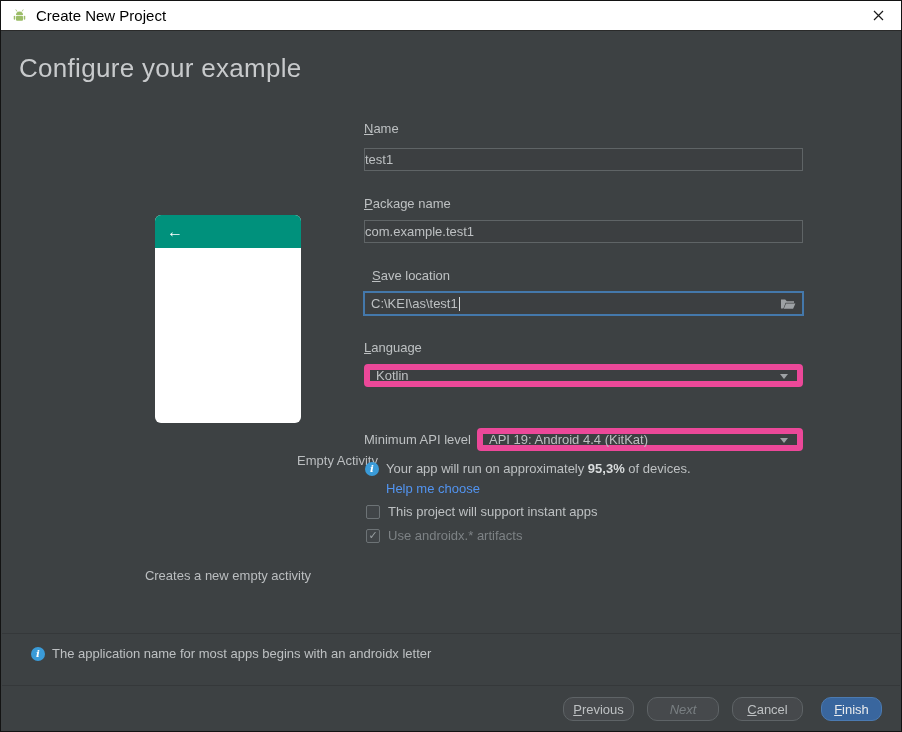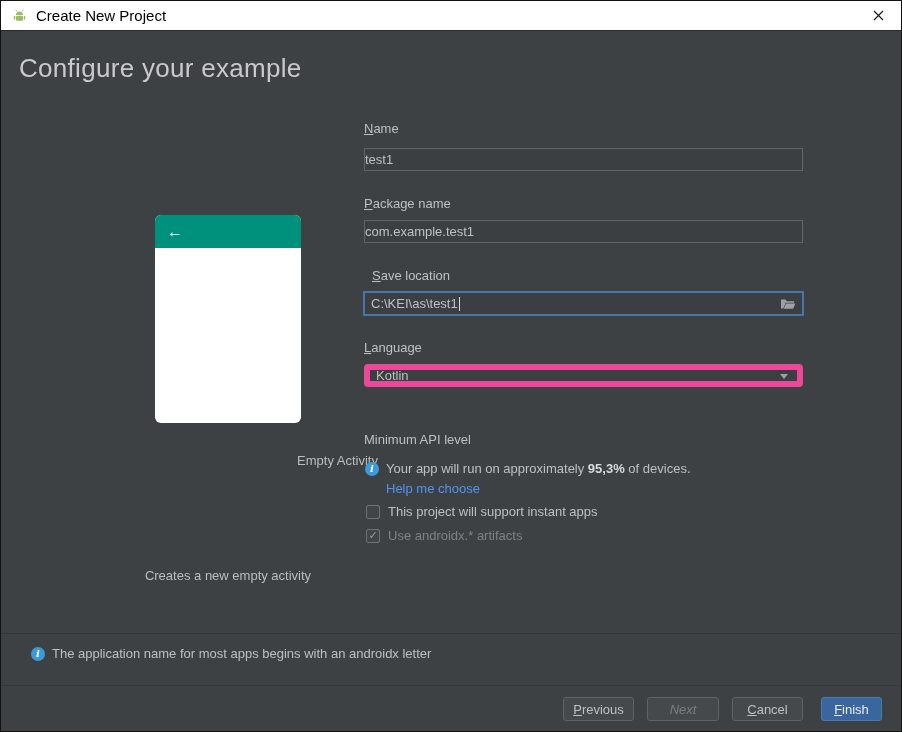--- a/index.html
+++ b/index.html
@@ -128,21 +128,21 @@
   
   .sep { position: absolute; left: 1px; right: 1px; height: 1px; background: #35383a; }
   .hint-row {
     position: absolute; left: 30px; top: 645px;
     display: flex; align-items: center;
     font-size: 13px; color: #bdc0c2;
   }
   .hint-row .info-icon { margin-right: 7px; }
   .btn {
     position: absolute; top: 696px; height: 24px;
-    background: #46494c; border: 1px solid #5e6366; border-radius: 3px;
+    background: #46494c; border: 1px solid #5e6366; border-radius: 10px;
     color: #bdc0c2; font-size: 13px; font-family: inherit;
     padding: 0 8px; cursor: default;
   }
   .btn:disabled { color: #797f82; }
   .btn-previous { left: 562px; width: 71px; }
   .btn-next     { left: 646px; width: 72px; font-style: italic; }
   .btn-cancel   { left: 731px; width: 71px; }
   .btn-finish   {
     left: 820px; width: 61px;
     background: #39669e; border-color: #4b7ab1; color: #e9ebed;
@@ -210,20 +210,24 @@
 
   <label class="form-label" style="left:363px; top:339px;">
     <span class="mnemonic">Language</span>
   </label>
   <div class="field-div dropdown lang-dd">
     <span>Kotlin</span>
     <span class="dd-arrow"></span>
   </div>
 
   <span class="form-label api-label">Minimum API level</span>
+  <div class="field-div dropdown api-dd">
+    <span>API 19: Android 4.4 (KitKat)</span>
+    <span class="dd-arrow"></span>
+  </div>
 
   <div class="api-info-row">
     <span class="info-icon">i</span>
     <span><span>Your app will run on approximately </span><span class="api-info-strong">95,3%</span><span> of devices.</span></span>
   </div>
   <a class="help-link">Help me choose</a>
 
   <div class="cb-row" style="left:365px; top:503px;">
     <span class="cb-box"></span>
     <span>This project will support instant apps</span>

